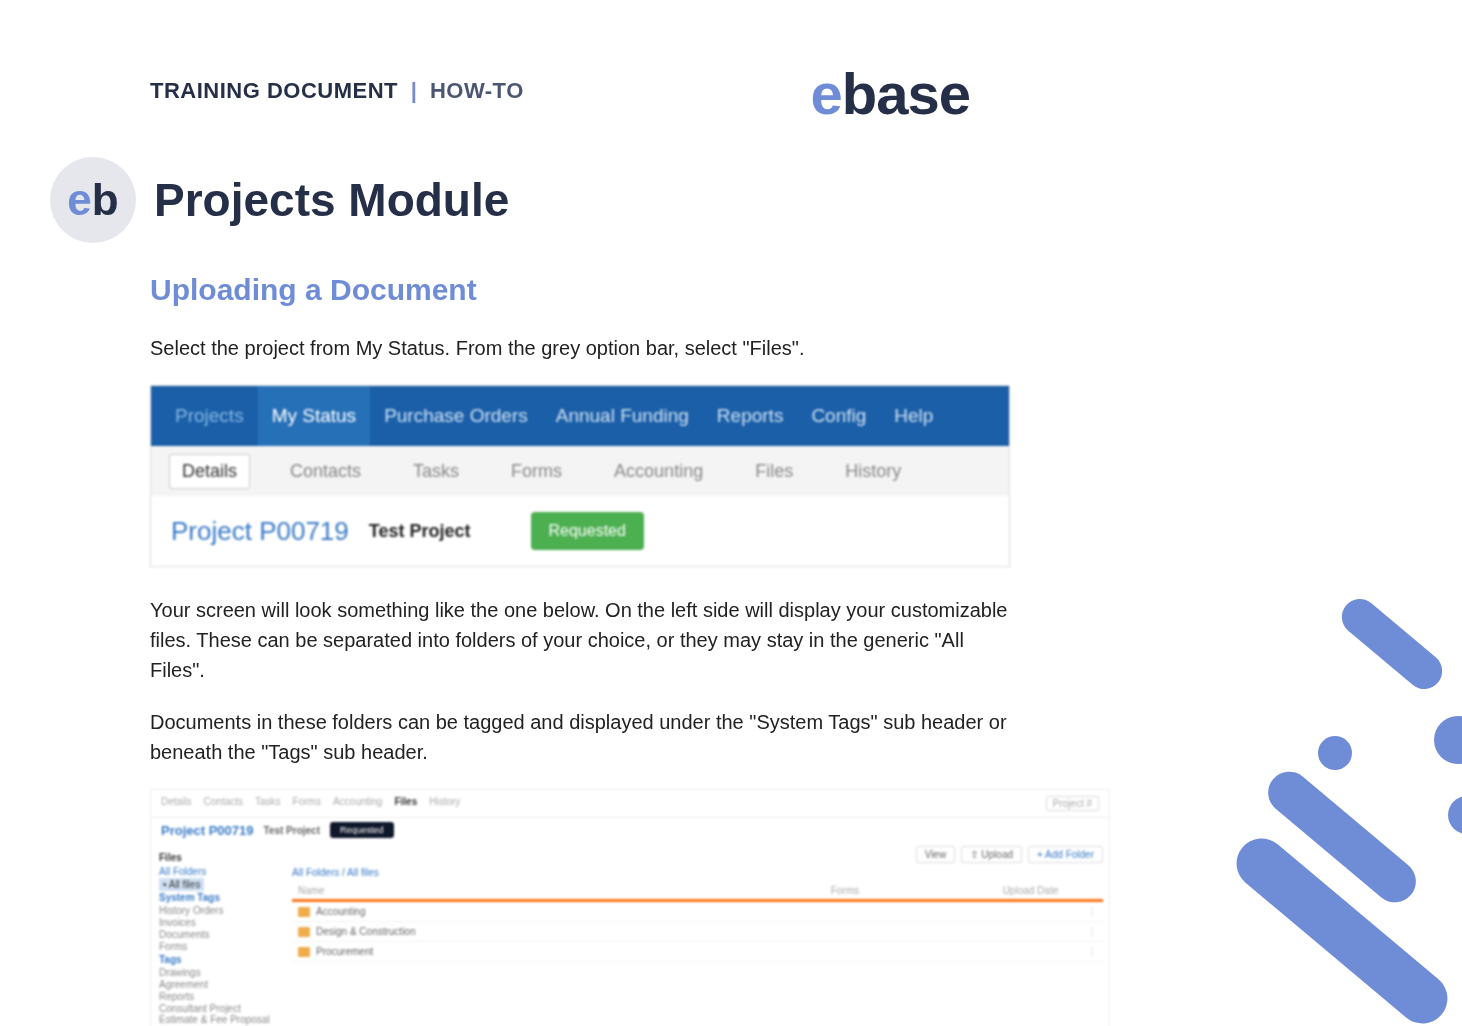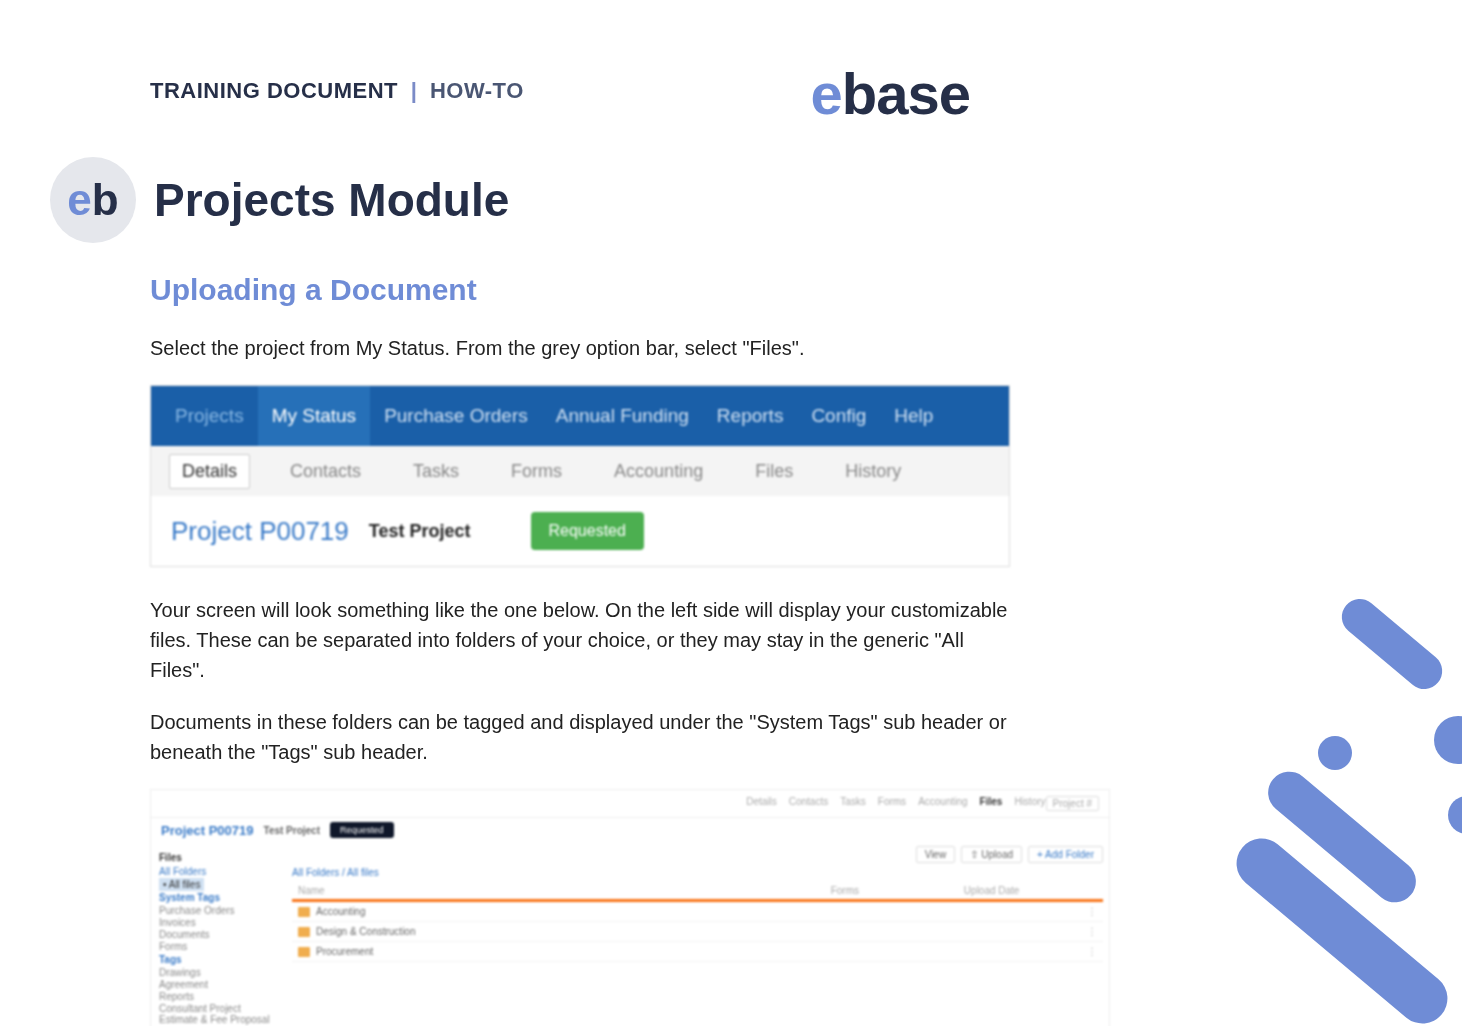--- a/index.html
+++ b/index.html
@@ -92,41 +92,41 @@
   }
   
   .screenshot2 {
     filter: blur(0.9px);
     border:1px solid #eee;
     width: 960px;
     font-size:10px;
     color:#666;
     background:#fff;
   }
-  .s2-top { display:flex; justify-content:flex-end; padding:6px 10px; border-bottom:1px solid #eee;}
+  .s2-top { display:flex; justify-content:space-between; padding:6px 10px; border-bottom:1px solid #eee;}
   .s2-tabs { display:flex; gap:12px; color:#aaa;}
   .s2-tabs .act { color:#333; font-weight:700;}
   .s2-pn { color:#aaa; border:1px solid #ddd; padding:1px 6px; border-radius:2px;}
   .s2-projrow { display:flex; align-items:center; gap:10px; padding:4px 10px;}
   .s2-projrow .pid { color:#3a7bc8; font-size:13px;font-weight:bold;}
   .s2-projrow .pnm { font-weight:700; font-size:10px;}
   .s2-projrow .badge { background:#0f172a; color:#fff; padding:3px 10px; border-radius:3px; font-size:9px;}
   .s2-body { display:flex; }
   .s2-side { width:135px; padding:4px 8px;}
   .s2-side h5 { font-size:10px; color:#333; margin:6px 0 3px; font-weight:700;}
   .s2-side .lnk { color:#3a7bc8; display:block; margin:2px 0;}
   .s2-side .sel { background:#cfe0f2; color:#333; padding:1px 4px;}
   .s2-side .gr { color:#888; display:block; margin:1px 0;}
   .s2-main { flex:1; padding:4px 6px;}
   .s2-toolbar { display:flex; justify-content:flex-end; gap:6px; margin-bottom:4px;}
   .s2-toolbar span { border:1px solid #ddd; padding:2px 8px; border-radius:2px;}
   .s2-toolbar .add { color:#3a7bc8;}
   .s2-bc { color:#3a7bc8; margin:4px 0;}
   .s2-th { display:flex; color:#aaa; padding:3px 6px; border-bottom:3px solid #f97316;}
-  .s2-th .c1{flex:4;} .s2-th .c2{flex:1;} .s2-th .c3{flex:1; text-align:left;}
+  .s2-th .c1{flex:4;} .s2-th .c2{flex:1;} .s2-th .c3{flex:1; text-align:center;}
   .s2-row { display:flex; padding:4px 6px; border-bottom:1px solid #f2f2f2; align-items:center;}
   .s2-row .ficon { width:12px;height:10px;background:#f0ad4e;margin-right:6px;border-radius:1px;}
   .s2-row .c1{flex:4; display:flex; align-items:center;} .s2-row .c2{flex:1;} .s2-row .c3{flex:1; text-align:right; color:#bbb;}
   
   .deco { position:absolute; right:-30px; bottom:20px; width:400px; height:400px;}
   .pill { position:absolute; background:#6f8cd6; border-radius:40px; transform:rotate(40deg);}
 </style>
 </head>
 <body>
 
@@ -201,21 +201,21 @@
       <span class="pid">Project P00719</span>
       <span class="pnm">Test Project</span>
       <span class="badge">Requested</span>
     </div>
     <div class="s2-body">
       <div class="s2-side">
         <h5>Files</h5>
         <span class="lnk">All Folders</span>
         <span class="sel">• All files</span>
         <h5 class="lnk" style="color:#3a7bc8;">System Tags</h5>
-        <span class="gr">Purchase Orders</span>
+        <span class="gr">History Orders</span>
         <span class="gr">Invoices</span>
         <span class="gr">Documents</span>
         <span class="gr">Forms</span>
         <h5 class="lnk" style="color:#3a7bc8;">Tags</h5>
         <span class="gr">Drawings</span>
         <span class="gr">Agreement</span>
         <span class="gr">Reports</span>
         <span class="gr">Consultant Project Estimate &amp; Fee Proposal</span>
       </div>
       <div class="s2-main">

